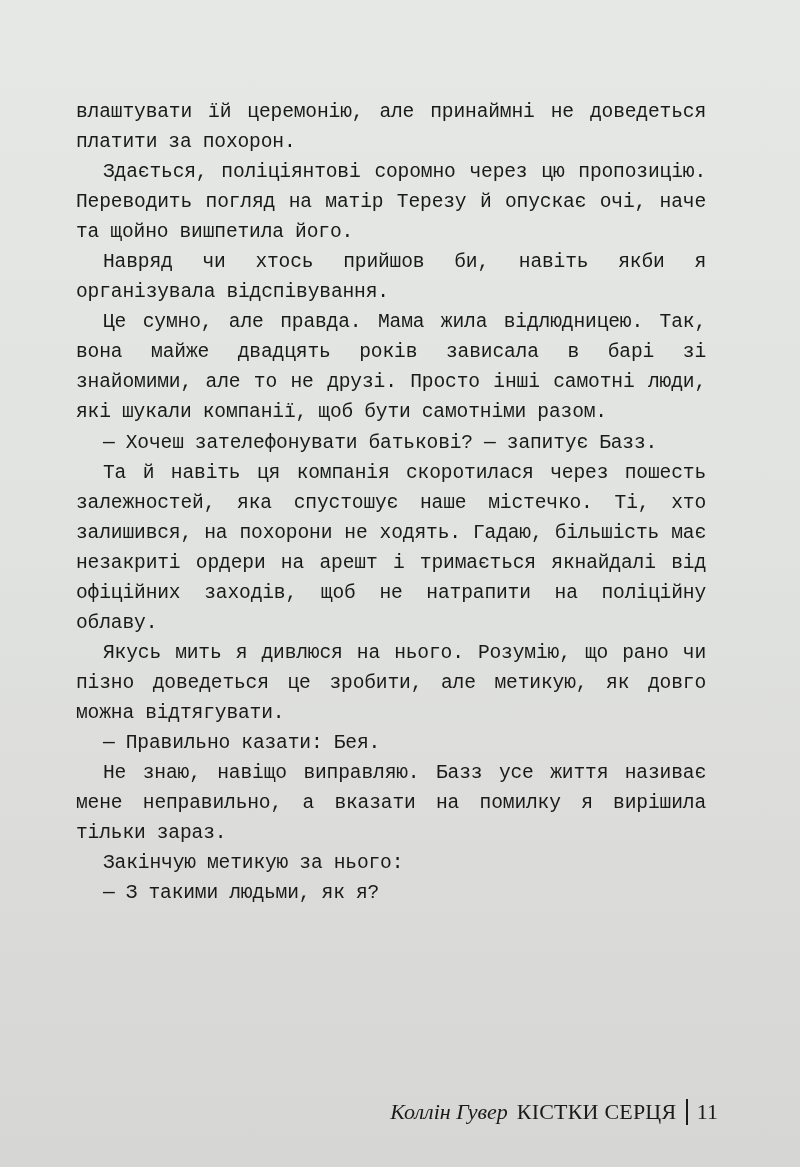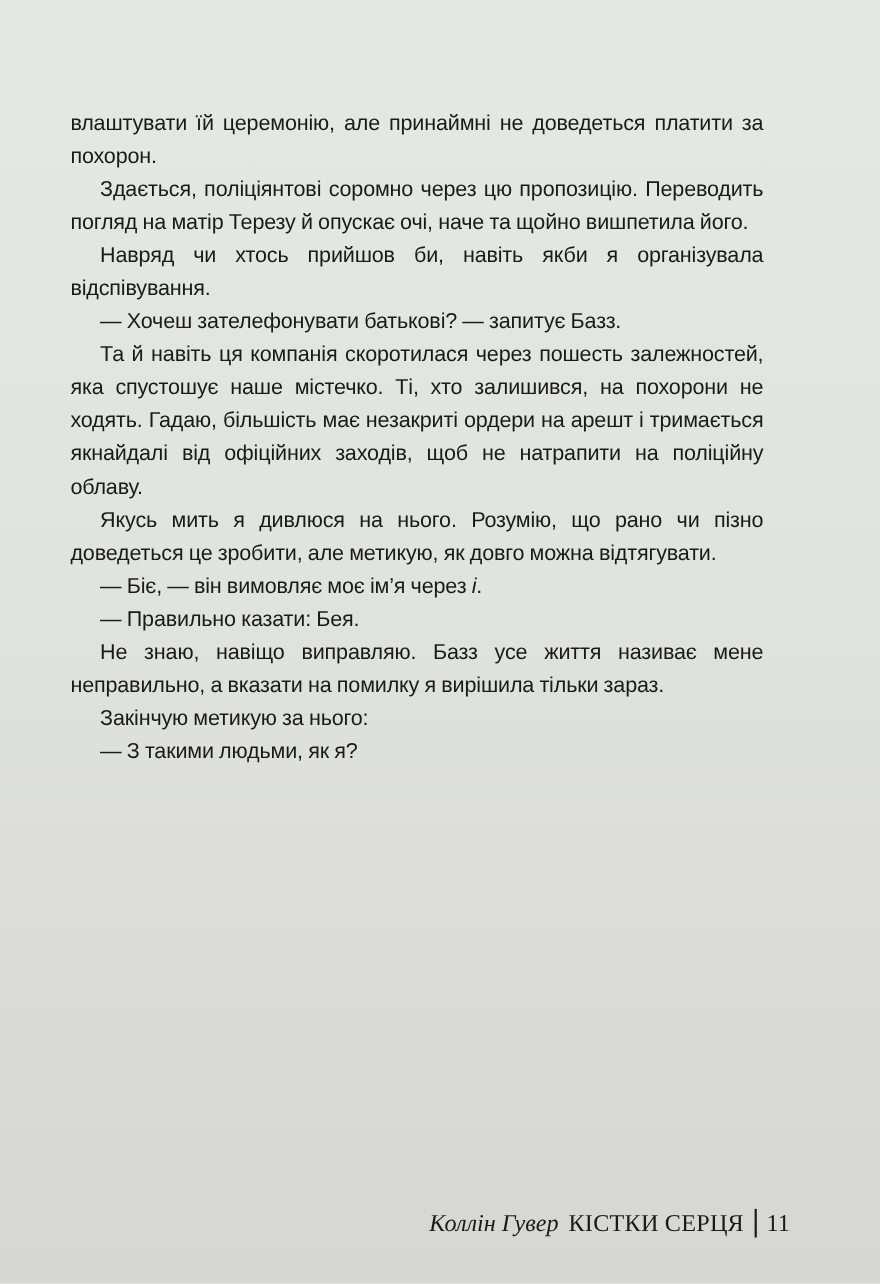--- a/index.html
+++ b/index.html
@@ -9,24 +9,24 @@
     body {
       width: 800px;
       height: 1167px;
       overflow: hidden;
       background: linear-gradient(180deg, #e6e8e5 0%, #e1e3e0 45%, #d6d6d5 100%);
       position: relative;
       color: #1a1a1a;
     }
     .page {
       position: absolute;
-      left: 64px;
+      left: 76px;
       top: 97px;
       width: 630px;
-      font-family: Liberation Sans, sans-serif;
+      font-family: Liberation Mono, monospace;
       font-size: 19.6px;
       line-height: 30.05px;
       text-align: justify;
       letter-spacing: -0.15px;
       word-spacing: -0.5px;
     }
     .page p {
       margin: 0;
       text-indent: 27px;
       hyphens: none;
@@ -63,24 +63,24 @@
       margin: 0 9px 0 10px;
     }
   </style>
 </head>
 <body>
 
 <div class="page">
   <p class="noindent">влаштувати їй церемонію, але принаймні не доведеться платити за похорон.</p>
   <p>Здається, поліціянтові соромно через цю пропозицію. Переводить погляд на матір Терезу й опускає очі, наче та щойно вишпетила його.</p>
   <p>Навряд чи хтось прийшов би, навіть якби я організувала відспівування.</p>
+  <p>Це сумно, але правда. Мама жила відлюдницею. Так, вона майже двадцять років зависала в барі зі знайомими, але то не друзі. Просто інші самотні люди, які шукали компанії, щоб бути самотніми разом.</p>
   <p>— Хочеш зателефонувати батькові? — запитує Базз.</p>
   <p>Та й навіть ця компанія скоротилася через пошесть залежностей, яка спустошує наше містечко. Ті, хто залишився, на похорони не ходять. Гадаю, більшість має незакриті ордери на арешт і тримається якнайдалі від офіційних заходів, щоб не натрапити на поліційну облаву.</p>
   <p>Якусь мить я дивлюся на нього. Розумію, що рано чи пізно доведеться це зробити, але метикую, як довго можна відтягувати.</p>
-  <p><span>— Біє, — він вимовляє моє ім’я через </span><span class="ital">і</span><span>.</span></p>
   <p>— Правильно казати: Бея.</p>
   <p>Не знаю, навіщо виправляю. Базз усе життя називає мене неправильно, а вказати на помилку я вирішила тільки зараз.</p>
   <p>Закінчую метикую за нього:</p>
   <p>— З такими людьми, як я?</p>
 </div>
 
 <div class="footer">
   <span class="author">Коллін Гувер</span>
   <span class="title">КІСТКИ СЕРЦЯ</span>
   <span class="sep"></span>

